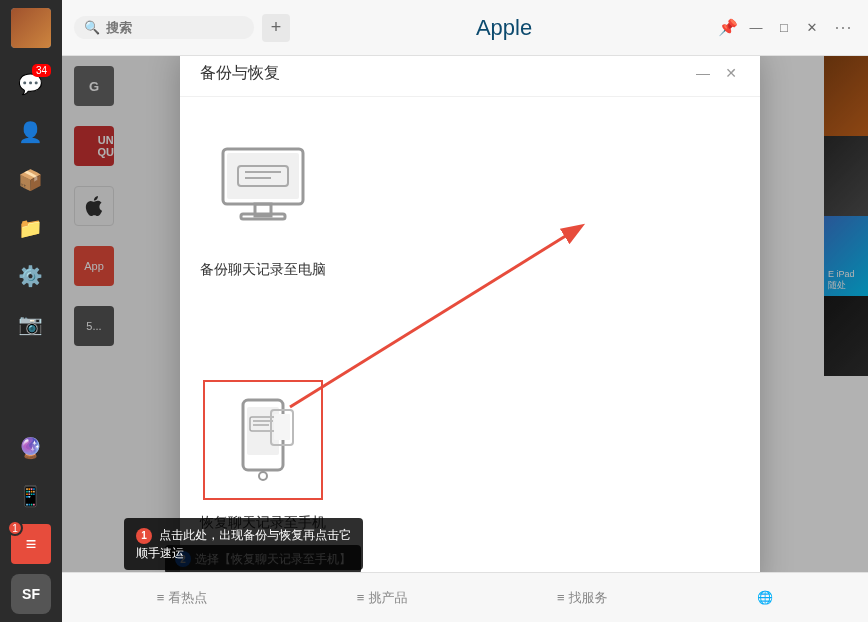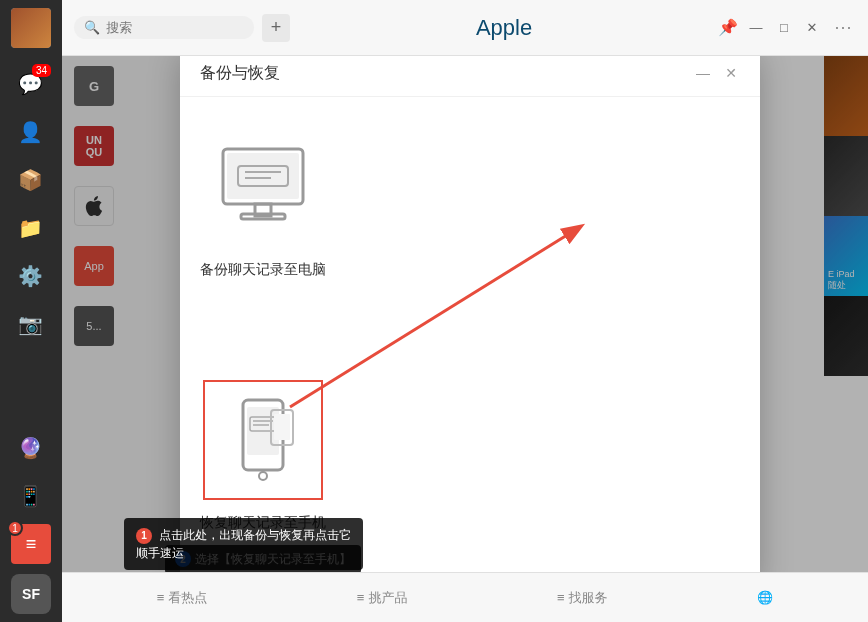--- a/index.html
+++ b/index.html
@@ -74,21 +74,21 @@
       gap: 8px;
     }
     .search-box {
       display: flex; align-items: center;
       background: #efefef; border-radius: 16px;
       padding: 4px 10px; flex: 0 0 180px;
       gap: 6px;
     }
     .search-box input {
       border: none; background: transparent; outline: none;
-      font-size: 13px; color: #666; width: 130px;
+      font-size: 13px; color: #666; width: 130px; font-weight: bold;
     }
     .search-icon { color: #999; font-size: 13px; }
     .add-btn {
       width: 28px; height: 28px; border-radius: 4px;
       background: #e8e8e8; border: none; cursor: pointer;
       font-size: 18px; color: #666; display: flex; align-items: center; justify-content: center;
     }
     .topbar-title {
       flex: 1; text-align: center; font-size: 22px; font-weight: 500; color: #0c4a6e;
     }
@@ -229,21 +229,21 @@
       padding: 10px 20px 20px;
       display: flex; justify-content: center;
     }
     .manage-link {
       font-size: 14px; color: #888; cursor: pointer;
       text-decoration: underline;
     }
 
     
     .chat-avatar-g { background: #7c7c7c; }
-    .chat-avatar-un { background: #cc3333; font-size: 13px; font-weight: bold; }
+    .chat-avatar-un { background: #cc3333; font-size: 13px; font-weight: bold; justify-content: flex-end; }
     .chat-avatar-app { background: #f5f5f5; border: 1px solid #ddd; }
 
     
     .sf-badge {
       width: 40px; height: 40px; border-radius: 8px;
       background: #555; display: flex; align-items: center; justify-content: center;
       color: #fff; font-size: 14px; font-weight: bold;
     }
   </style>
 </head>

